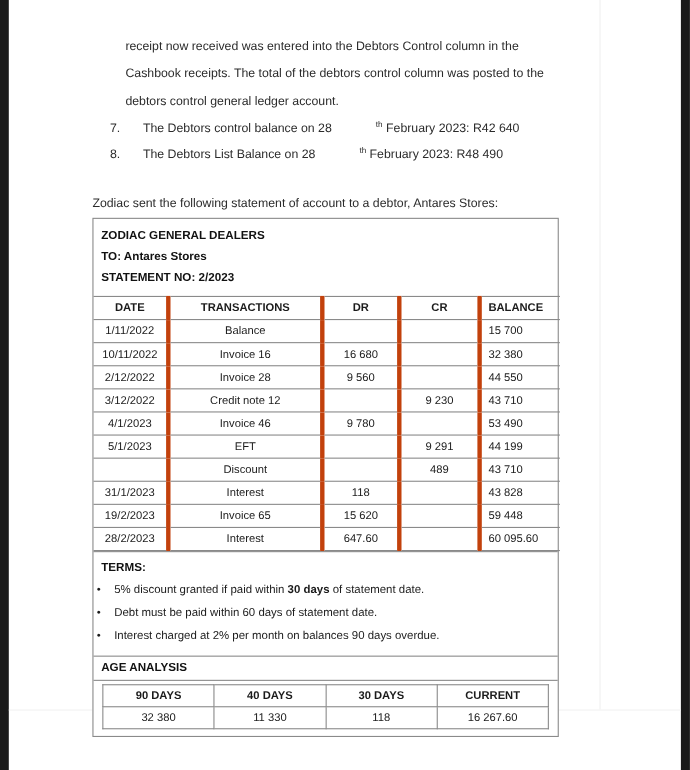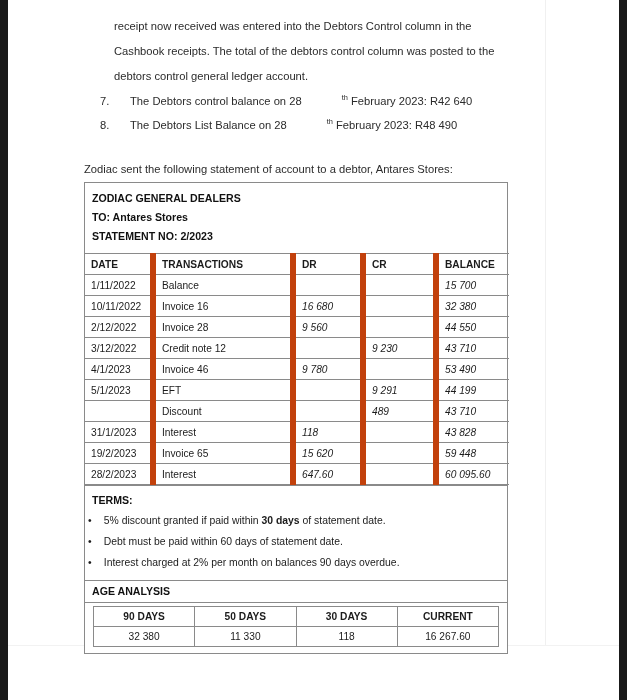--- a/index.html
+++ b/index.html
@@ -36,21 +36,21 @@
     position: absolute;
     left: 8px;
     top: 645px;
     width: 611px;
     height: 1px;
     background: #f2f2f2;
   }
   .doc {
     position: absolute;
     left: 84px;
-    top: 0;
+    top: 16px;
     width: 444px;
     color: #1b1b1b;
   }
 
   
   .intro {
     padding-top: 14px;
     font-size: 11.2px;
     line-height: 25px;
     color: #2b2b2b;
@@ -123,29 +123,29 @@
     padding: 0 6px;
     color: #1b1b1b;
     font-weight: normal;
     text-align: left;
     vertical-align: middle;
     box-sizing: border-box;
     overflow: hidden;
     white-space: nowrap;
   }
   table.stmt .vsep {
-    border-right: 6px solid #c2410c;
+    border-right: 4px solid #c2410c;
+    text-align: center;
   }
   table.stmt thead th {
     font-weight: bold;
     font-size: 10.2px;
   }
   .num {
     text-align: right;
-    font-style: italic;
   }
 
   
   col.c-date  { width: 68px; }
   col.c-trans { width: 140px; }
   col.c-dr    { width: 70px; }
   col.c-cr    { width: 73px; }
   col.c-bal   { width: 73px; }
 
   
@@ -347,21 +347,21 @@
       </ul>
     </div>
 
     <div class="age-title">AGE ANALYSIS</div>
 
     <div class="age-wrap">
       <table class="age">
         <thead>
           <tr>
             <th>90 DAYS</th>
-            <th>50 DAYS</th>
+            <th>40 DAYS</th>
             <th>30 DAYS</th>
             <th>CURRENT</th>
           </tr>
         </thead>
         <tbody>
           <tr>
             <td>32 380</td>
             <td>11 330</td>
             <td>118</td>
             <td>16 267.60</td>

